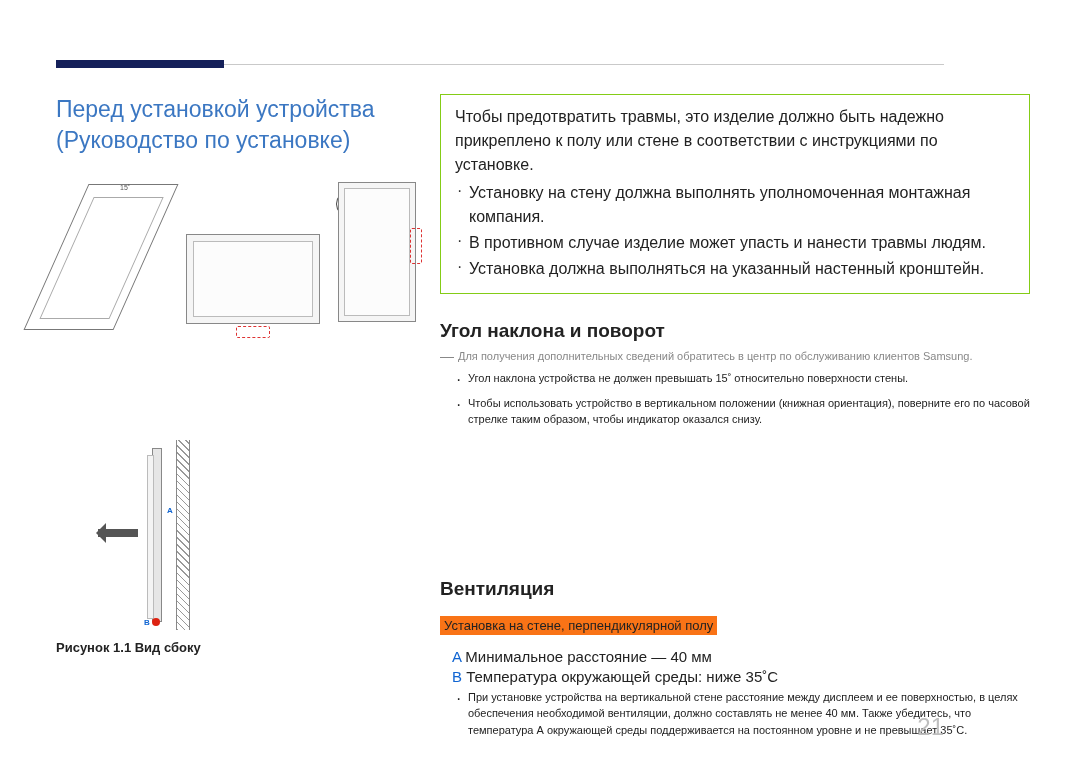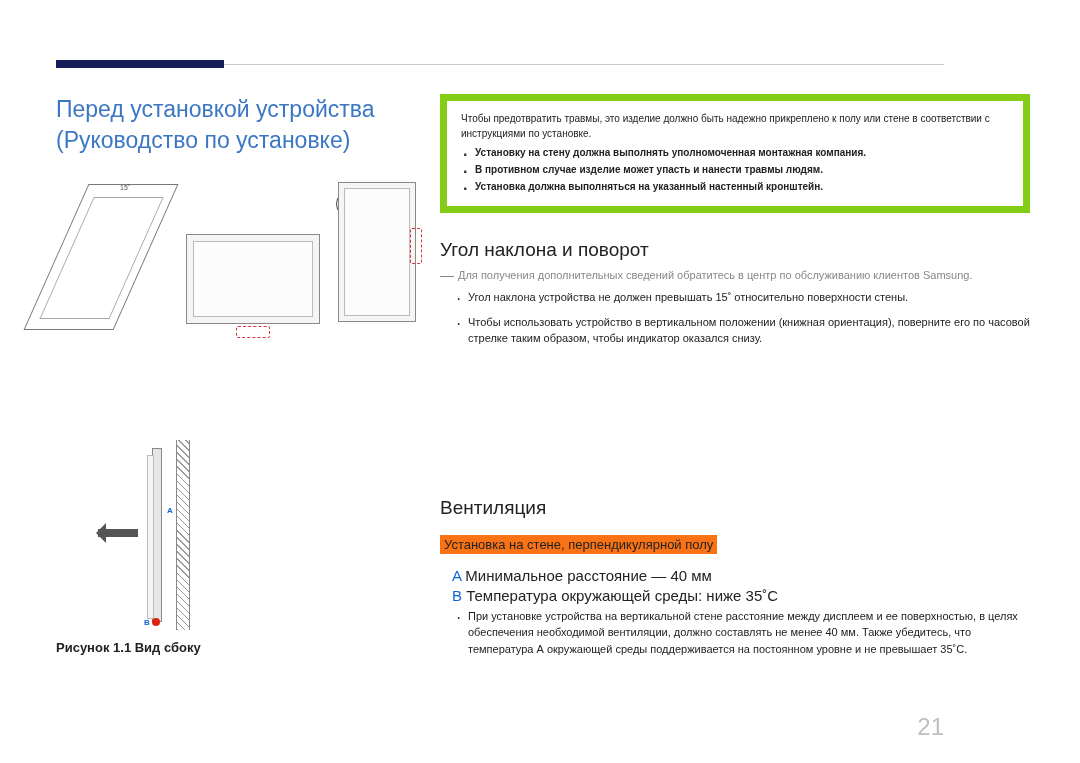--- a/index.html
+++ b/index.html
@@ -28,27 +28,27 @@
   .panel-side::before { content:""; position:absolute; left:-6px; top:6px; width:5px; height:162px; border:1px solid #bbb; background:#f4f4f4; }
   .arrow-left { position: absolute; left: 30px; top: 86px; width: 52px; height: 14px; }
   .arrow-left-shaft { position:absolute; left:12px; top:3px; width:40px; height:8px; background:#555; }
   .arrow-left-head { position:absolute; left:0; top:-3px; border:10px solid transparent; border-right-color:#555; }
   .label-A { position:absolute; left:111px; top:66px; font-size:8px; color:#1065d2; font-weight:bold; }
   .label-B { position:absolute; left:88px; top:178px; font-size:8px; color:#1065d2; font-weight:bold; }
   .dot-red { position:absolute; left:96px; top:178px; width:8px; height:8px; background:#d21; border-radius:50%; }
   .fig-caption { position:absolute; left:0; top:200px; font-size:13px; font-weight:bold; }
 
   .right-col { position: absolute; left: 440px; top: 94px; width: 590px; }
-  .warn-box { border: 7px solid #84cc16; padding: 10px 14px; font-size: 10px; line-height: 1.5; }
+  .warn-box { border: 1px solid #84cc16; padding: 10px 14px; font-size: 16px; line-height: 1.5; }
   .warn-intro { margin-bottom: 4px; }
   .bullets { list-style: none; padding-left: 14px; }
-  .bullets li { position: relative; margin: 2px 0; font-weight: bold; }
+  .bullets li { position: relative; margin: 2px 0; }
   .bullets li::before { content: "·"; position: absolute; left: -12px; top: -2px; font-size: 16px; color: #333; }
 
-  .h2 { font-size: 19px; font-weight: 400; margin-top: 26px; margin-bottom: 8px; color: #222; }
+  .h2 { font-size: 19px; font-weight: 700; margin-top: 26px; margin-bottom: 8px; color: #222; }
   .note-line { font-size: 11px; color: #888; margin: 6px 0 6px 0; padding-left: 18px; position:relative; }
   .note-line::before { content:"—"; position:absolute; left:0; top:-2px; font-size:14px; color:#888; }
   .sub-bullets { list-style:none; padding-left:28px; font-size:11px; line-height:1.5; }
   .sub-bullets li { position:relative; margin:8px 0; }
   .sub-bullets li::before { content:"·"; position:absolute; left:-12px; top:-2px; font-size:16px; }
 
   .h2b { margin-top: 150px; }
   .hl { background: #f97316; padding: 2px 4px; font-size: 13px; display: inline-block; margin: 8px 0 10px 0; }
   .spec-line { font-size: 15px; margin: 3px 12px; }
   .spec-line .blue { color: #1065d2; font-weight: 400; }

